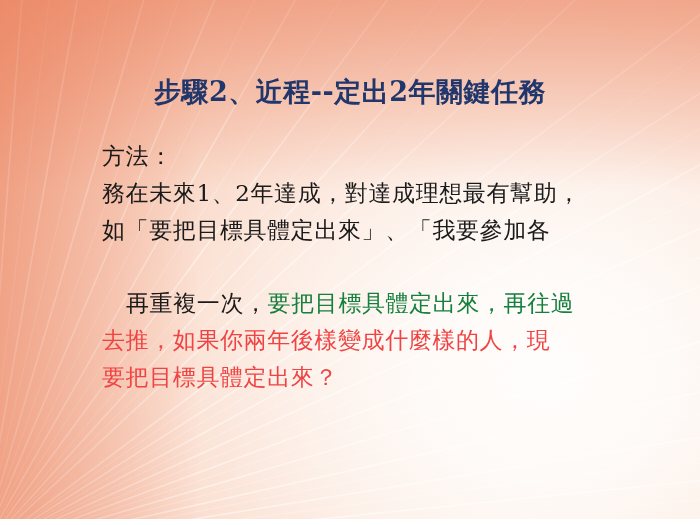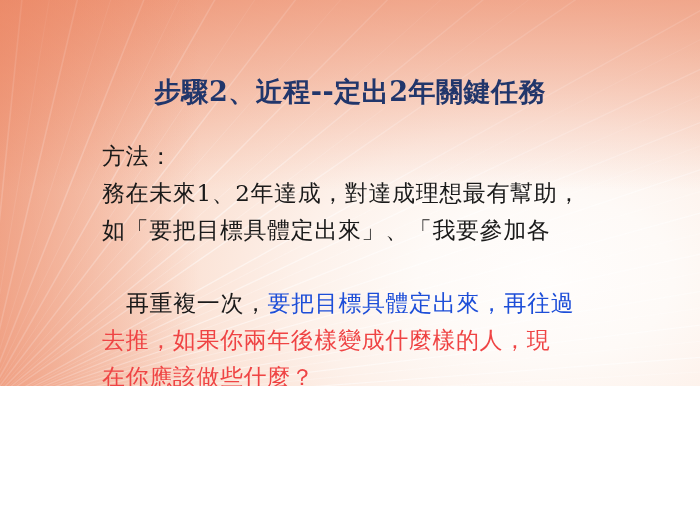--- a/index.html
+++ b/index.html
@@ -3,21 +3,21 @@
 <meta charset="utf-8">
 <style>
   html, body {
     margin: 0;
     padding: 0;
     background: #ffffff;
   }
   #slide {
     position: relative;
     width: 700px;
-    height: 386px;
+    height: 519px;
     overflow: hidden;
     font-family: "DejaVu Serif", "Liberation Serif", serif;
   }
 
   
   .bg-base {
     position: absolute;
     inset: 0;
     background: #ec8964;
   }
@@ -90,21 +90,21 @@
 
   .line {
     font-family: "DejaVu Serif", "Liberation Serif", serif;
     font-size: 23px;
     line-height: 37px;
     color: #1a1a1a;
     white-space: nowrap;
     letter-spacing: 0.6px;
   }
   .line.red { color: #ef4444; }
-  .seg-red { color: #1d4ed8; }
+  .seg-red { color: #15803d; }
   .seg-black { color: #1a1a1a; margin-left: 24px; }
 
   .gap { height: 36px; }
 </style>
 </head>
 <body>
 
 <div id="slide">
 
   <div class="bg-base"></div>
@@ -171,17 +171,17 @@
       <div class="line">方法：</div>
 
       <div class="line">務在未來1、2年達成，對達成理想最有幫助，</div>
       <div class="line">如「要把目標具體定出來」、「我要參加各</div>
 
       <div class="gap"></div>
 
       <div class="line"><span class="seg-black">再重複一次，</span><span class="seg-red">要把目標具體定出來，再往過</span></div>
 
       <div class="line red">去推，如果你兩年後樣變成什麼樣的人，現</div>
-      <div class="line red">在你應該做些什麼？</div>
+      <div class="line red">要把目標具體定出來？</div>
 
     </div>
   </div>
 </div>
 
 </body></html>

